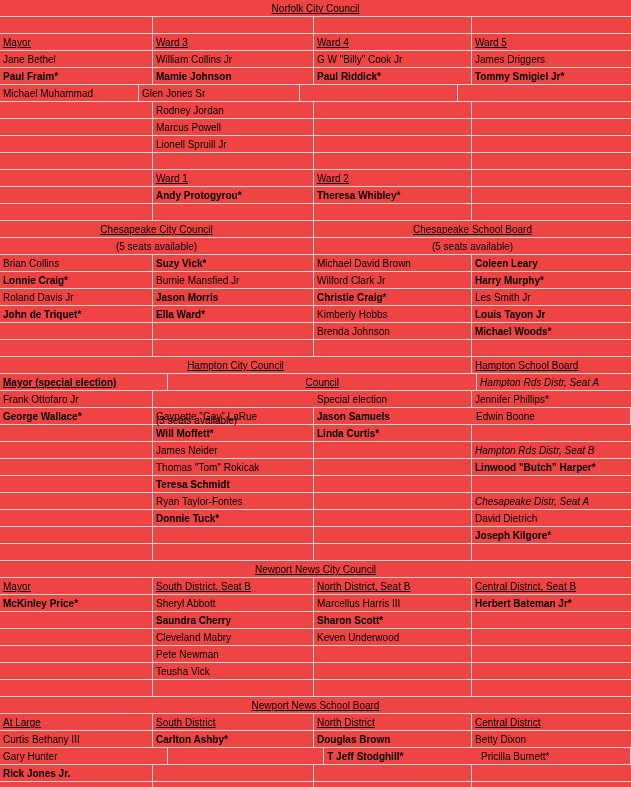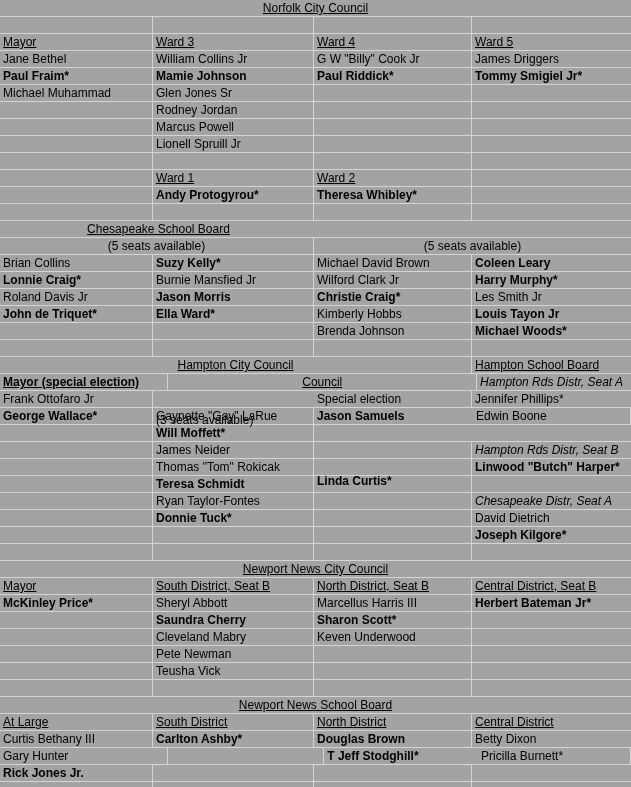--- a/index.html
+++ b/index.html
@@ -1,22 +1,22 @@
 <!DOCTYPE html>
 <html><head>
 <meta charset="utf-8">
 <style>
   html,body{margin:0;padding:0;background:#ffffff;}
   .sheet{
     position:relative;
     width:631px;height:787px;
-    background:#a3a3a3;
+    background:#ef4444;
     overflow:hidden;
     font-family:"Liberation Sans", sans-serif;
-    font-size:12px;
+    font-size:10px;
     color:#000000;
   }
   .row{
     display:flex;
     height:17px;
     box-sizing:border-box;
     border-bottom:1px solid #d4d4d4;
   }
   .cell{
     box-sizing:border-box;
@@ -57,21 +57,21 @@
       <div class="cell vline" style="width: 158px;">G W "Billy" Cook Jr</div>
       <div class="cell" style="width: 159px;">James Driggers</div>
     </div>
     <div class="row">
       <div class="cell vline b" style="width: 153px;">Paul Fraim*</div>
       <div class="cell vline b" style="width: 161px;">Mamie Johnson</div>
       <div class="cell vline b" style="width: 158px;">Paul Riddick*</div>
       <div class="cell b" style="width: 159px;">Tommy Smigiel Jr*</div>
     </div>
     <div class="row">
-      <div class="cell vline" style="width: 153px;">Michael Muhammad</div>
+      <div class="cell vline" style="width: 139px;">Michael Muhammad</div>
       <div class="cell vline" style="width: 161px;">Glen Jones Sr</div>
       <div class="cell vline" style="width: 158px;"></div>
       <div class="cell" style="width: 159px;"></div>
     </div>
     <div class="row">
       <div class="cell vline" style="width: 153px;"></div>
       <div class="cell vline" style="width: 161px;">Rodney Jordan</div>
       <div class="cell vline" style="width: 158px;"></div>
       <div class="cell" style="width: 159px;"></div>
     </div>
@@ -105,29 +105,30 @@
       <div class="cell vline b" style="width: 158px;">Theresa Whibley*</div>
       <div class="cell" style="width: 159px;"></div>
     </div>
     <div class="row">
       <div class="cell vline" style="width: 153px;"></div>
       <div class="cell vline" style="width: 161px;"></div>
       <div class="cell vline" style="width: 158px;"></div>
       <div class="cell" style="width: 159px;"></div>
     </div>
     <div class="row">
+      <div class="cell vline u c" style="width: 314px;">Chesapeake City Council</div>
       <div class="cell u c" style="width: 317px;">Chesapeake School Board</div>
     </div>
     <div class="row">
       <div class="cell vline c" style="width: 314px;">(5 seats available)</div>
       <div class="cell c" style="width: 317px;">(5 seats available)</div>
     </div>
     <div class="row">
       <div class="cell vline" style="width: 153px;">Brian Collins</div>
-      <div class="cell vline b" style="width: 161px;">Suzy Kelly*</div>
+      <div class="cell vline b" style="width: 161px;">Suzy Vick*</div>
       <div class="cell vline" style="width: 158px;">Michael David Brown</div>
       <div class="cell b" style="width: 159px;">Coleen Leary</div>
     </div>
     <div class="row">
       <div class="cell vline b" style="width: 153px;">Lonnie Craig*</div>
       <div class="cell vline" style="width: 161px;">Burnie Mansfied Jr</div>
       <div class="cell vline" style="width: 158px;">Wilford Clark Jr</div>
       <div class="cell b" style="width: 159px;">Harry Murphy*</div>
     </div>
     <div class="row">
@@ -171,21 +172,21 @@
     </div>
     <div class="row">
       <div class="cell vline b" style="width: 153px;">George Wallace*</div>
       <div class="cell vline" style="width: 161px;">Gaynette "Gay" LaRue</div>
       <div class="cell b" style="width: 159px;">Jason Samuels</div>
       <div class="cell vline" style="width: 158px;">Edwin Boone</div>
     </div>
     <div class="row">
       <div class="cell vline" style="width: 153px;"></div>
       <div class="cell vline b" style="width: 161px;">Will Moffett*</div>
-      <div class="cell vline b" style="width: 158px; margin-top: 48px;">Linda Curtis*</div>
+      <div class="cell vline b" style="width: 158px;">Linda Curtis*</div>
       <div class="cell" style="width: 159px;"></div>
     </div>
     <div class="row">
       <div class="cell vline" style="width: 153px;"></div>
       <div class="cell vline" style="width: 161px;">James Neider</div>
       <div class="cell vline" style="width: 158px;"></div>
       <div class="cell i" style="width: 159px;">Hampton Rds Distr, Seat B</div>
     </div>
     <div class="row">
       <div class="cell vline" style="width: 153px;"></div>

